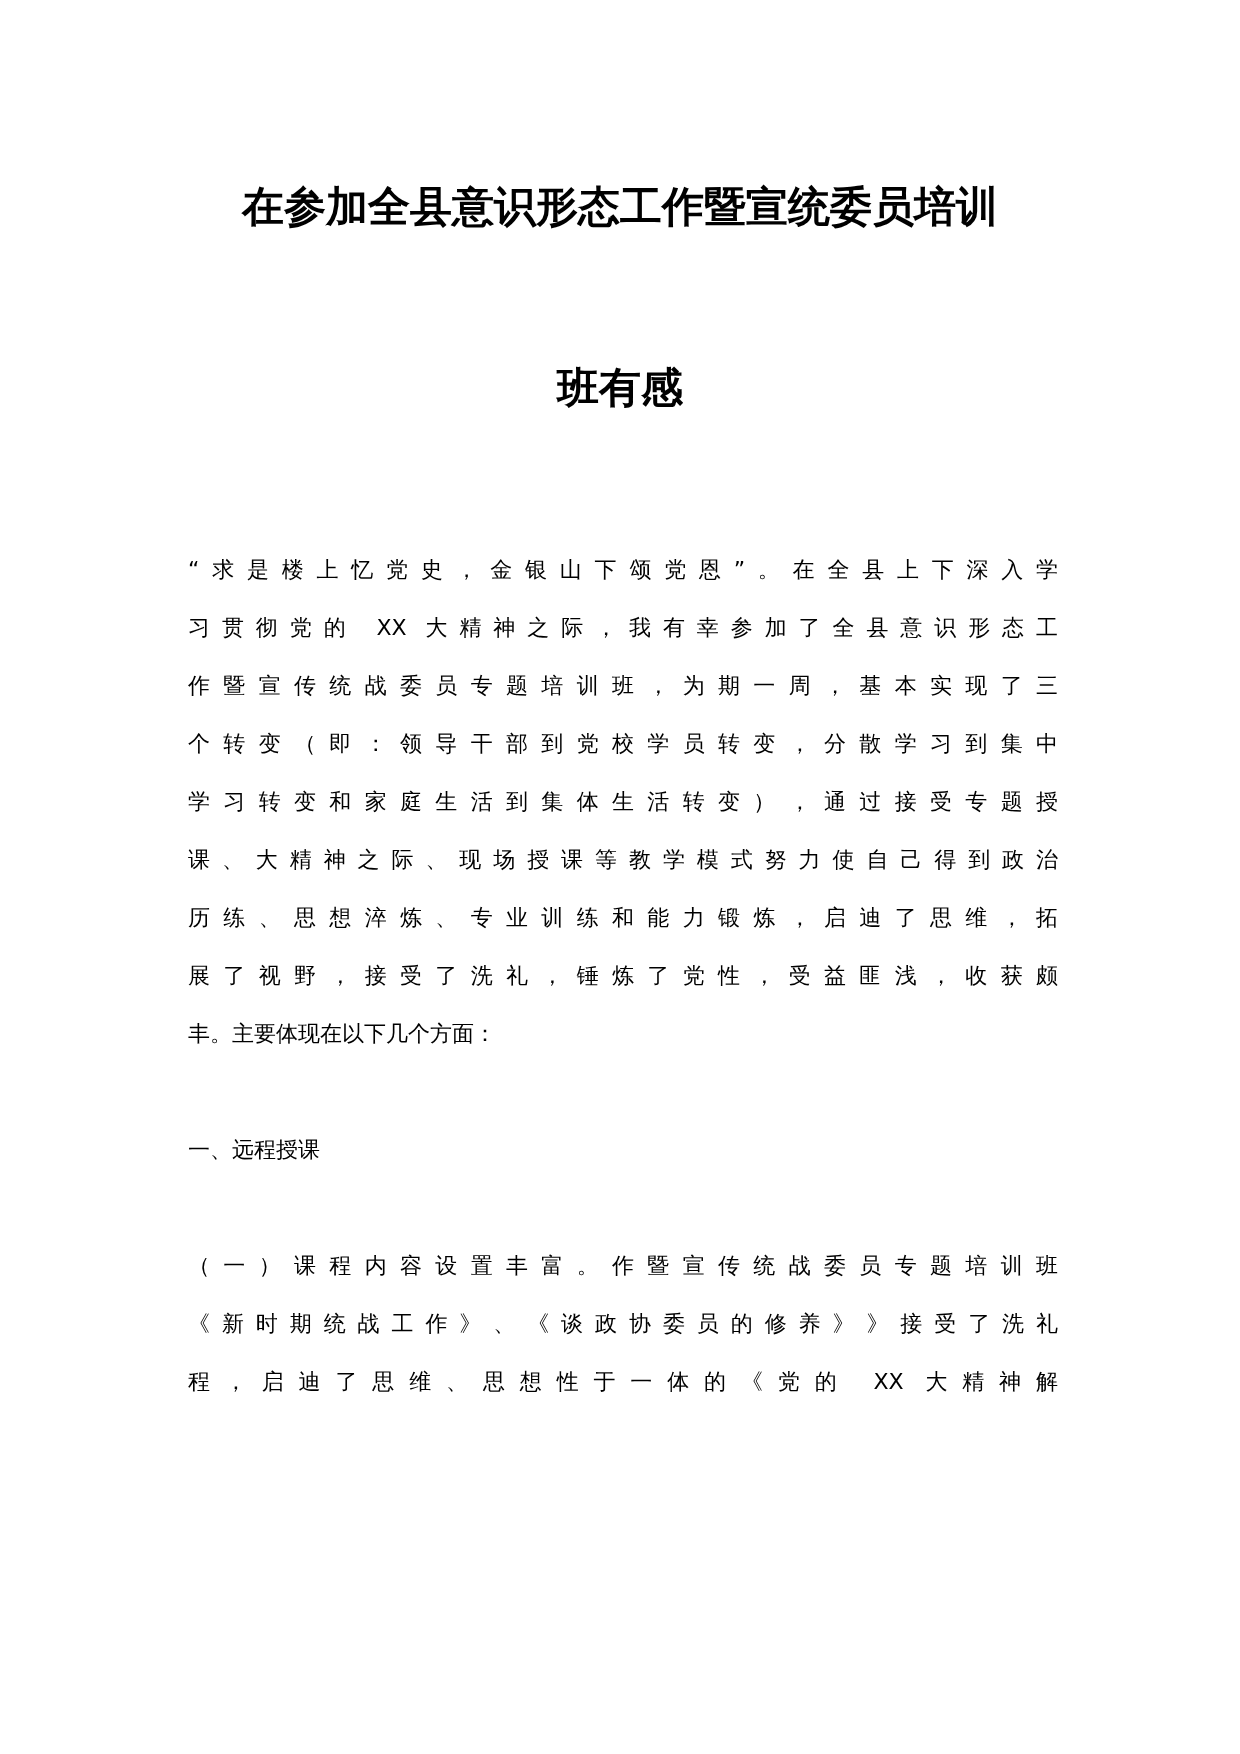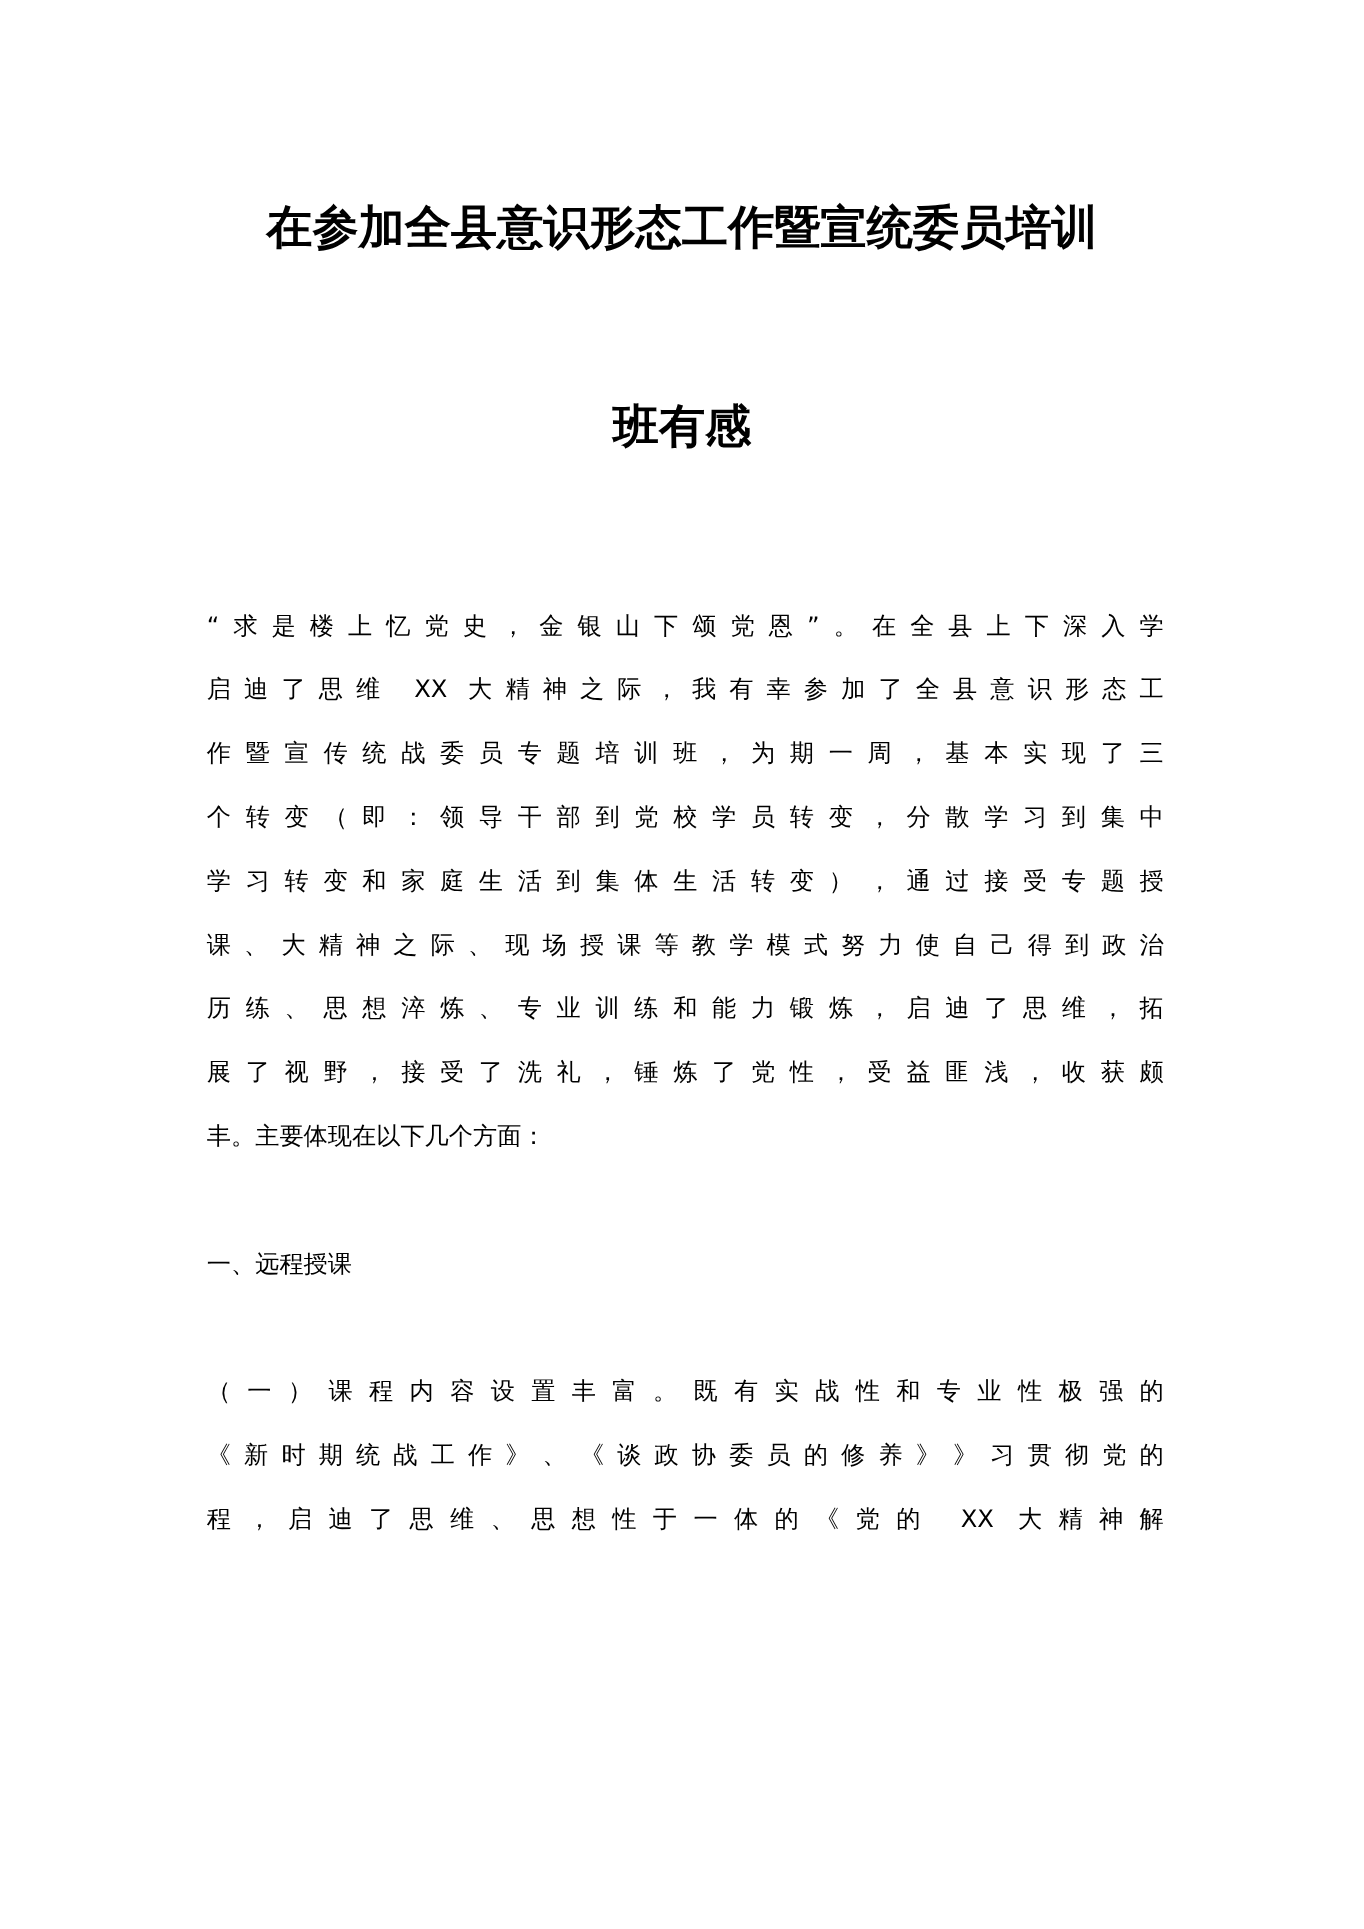--- a/index.html
+++ b/index.html
@@ -54,31 +54,31 @@
 </head>
 <body>
 
 <div class="page">
 
   <div class="title-line l1">在参加全县意识形态工作暨宣统委员培训</div>
   <div class="title-line l2">班有感</div>
 
   <div>
     <div class="body-line" style="top:548px">“求是楼上忆党史，金银山下颂党恩”。在全县上下深入学</div>
-    <div class="body-line" style="top:606px">启迪了思维 XX 大精神之际，我有幸参加了全县意识形态工</div>
+    <div class="body-line" style="top:606px">习贯彻党的 XX 大精神之际，我有幸参加了全县意识形态工</div>
     <div class="body-line" style="top:664px">作暨宣传统战委员专题培训班，为期一周，基本实现了三</div>
     <div class="body-line" style="top:722px">个转变（即：领导干部到党校学员转变，分散学习到集中</div>
     <div class="body-line" style="top:780px">学习转变和家庭生活到集体生活转变），通过接受专题授</div>
     <div class="body-line" style="top:838px">课、大精神之际、现场授课等教学模式努力使自己得到政治</div>
     <div class="body-line" style="top:896px">历练、思想淬炼、专业训练和能力锻炼，启迪了思维，拓</div>
     <div class="body-line" style="top:954px">展了视野，接受了洗礼，锤炼了党性，受益匪浅，收获颇</div>
     <div class="body-line last" style="top:1012px">丰。主要体现在以下几个方面：</div>
   </div>
 
   <div class="body-line last" style="top:1128px">一、远程授课</div>
 
   <div>
-    <div class="body-line" style="top:1244px">（一）课程内容设置丰富。既有实战性和专业性极强的</div>
-    <div class="body-line" style="top:1302px">《新时期统战工作》、《谈政协委员的修养》》习贯彻党的</div>
+    <div class="body-line" style="top:1244px">（一）课程内容设置丰富。作暨宣传统战委员专题培训班</div>
+    <div class="body-line" style="top:1302px">《新时期统战工作》、《谈政协委员的修养》》接受了洗礼</div>
     <div class="body-line" style="top:1360px">程，启迪了思维、思想性于一体的《党的 XX 大精神解</div>
   </div>
 
 </div>
 
 </body></html>

